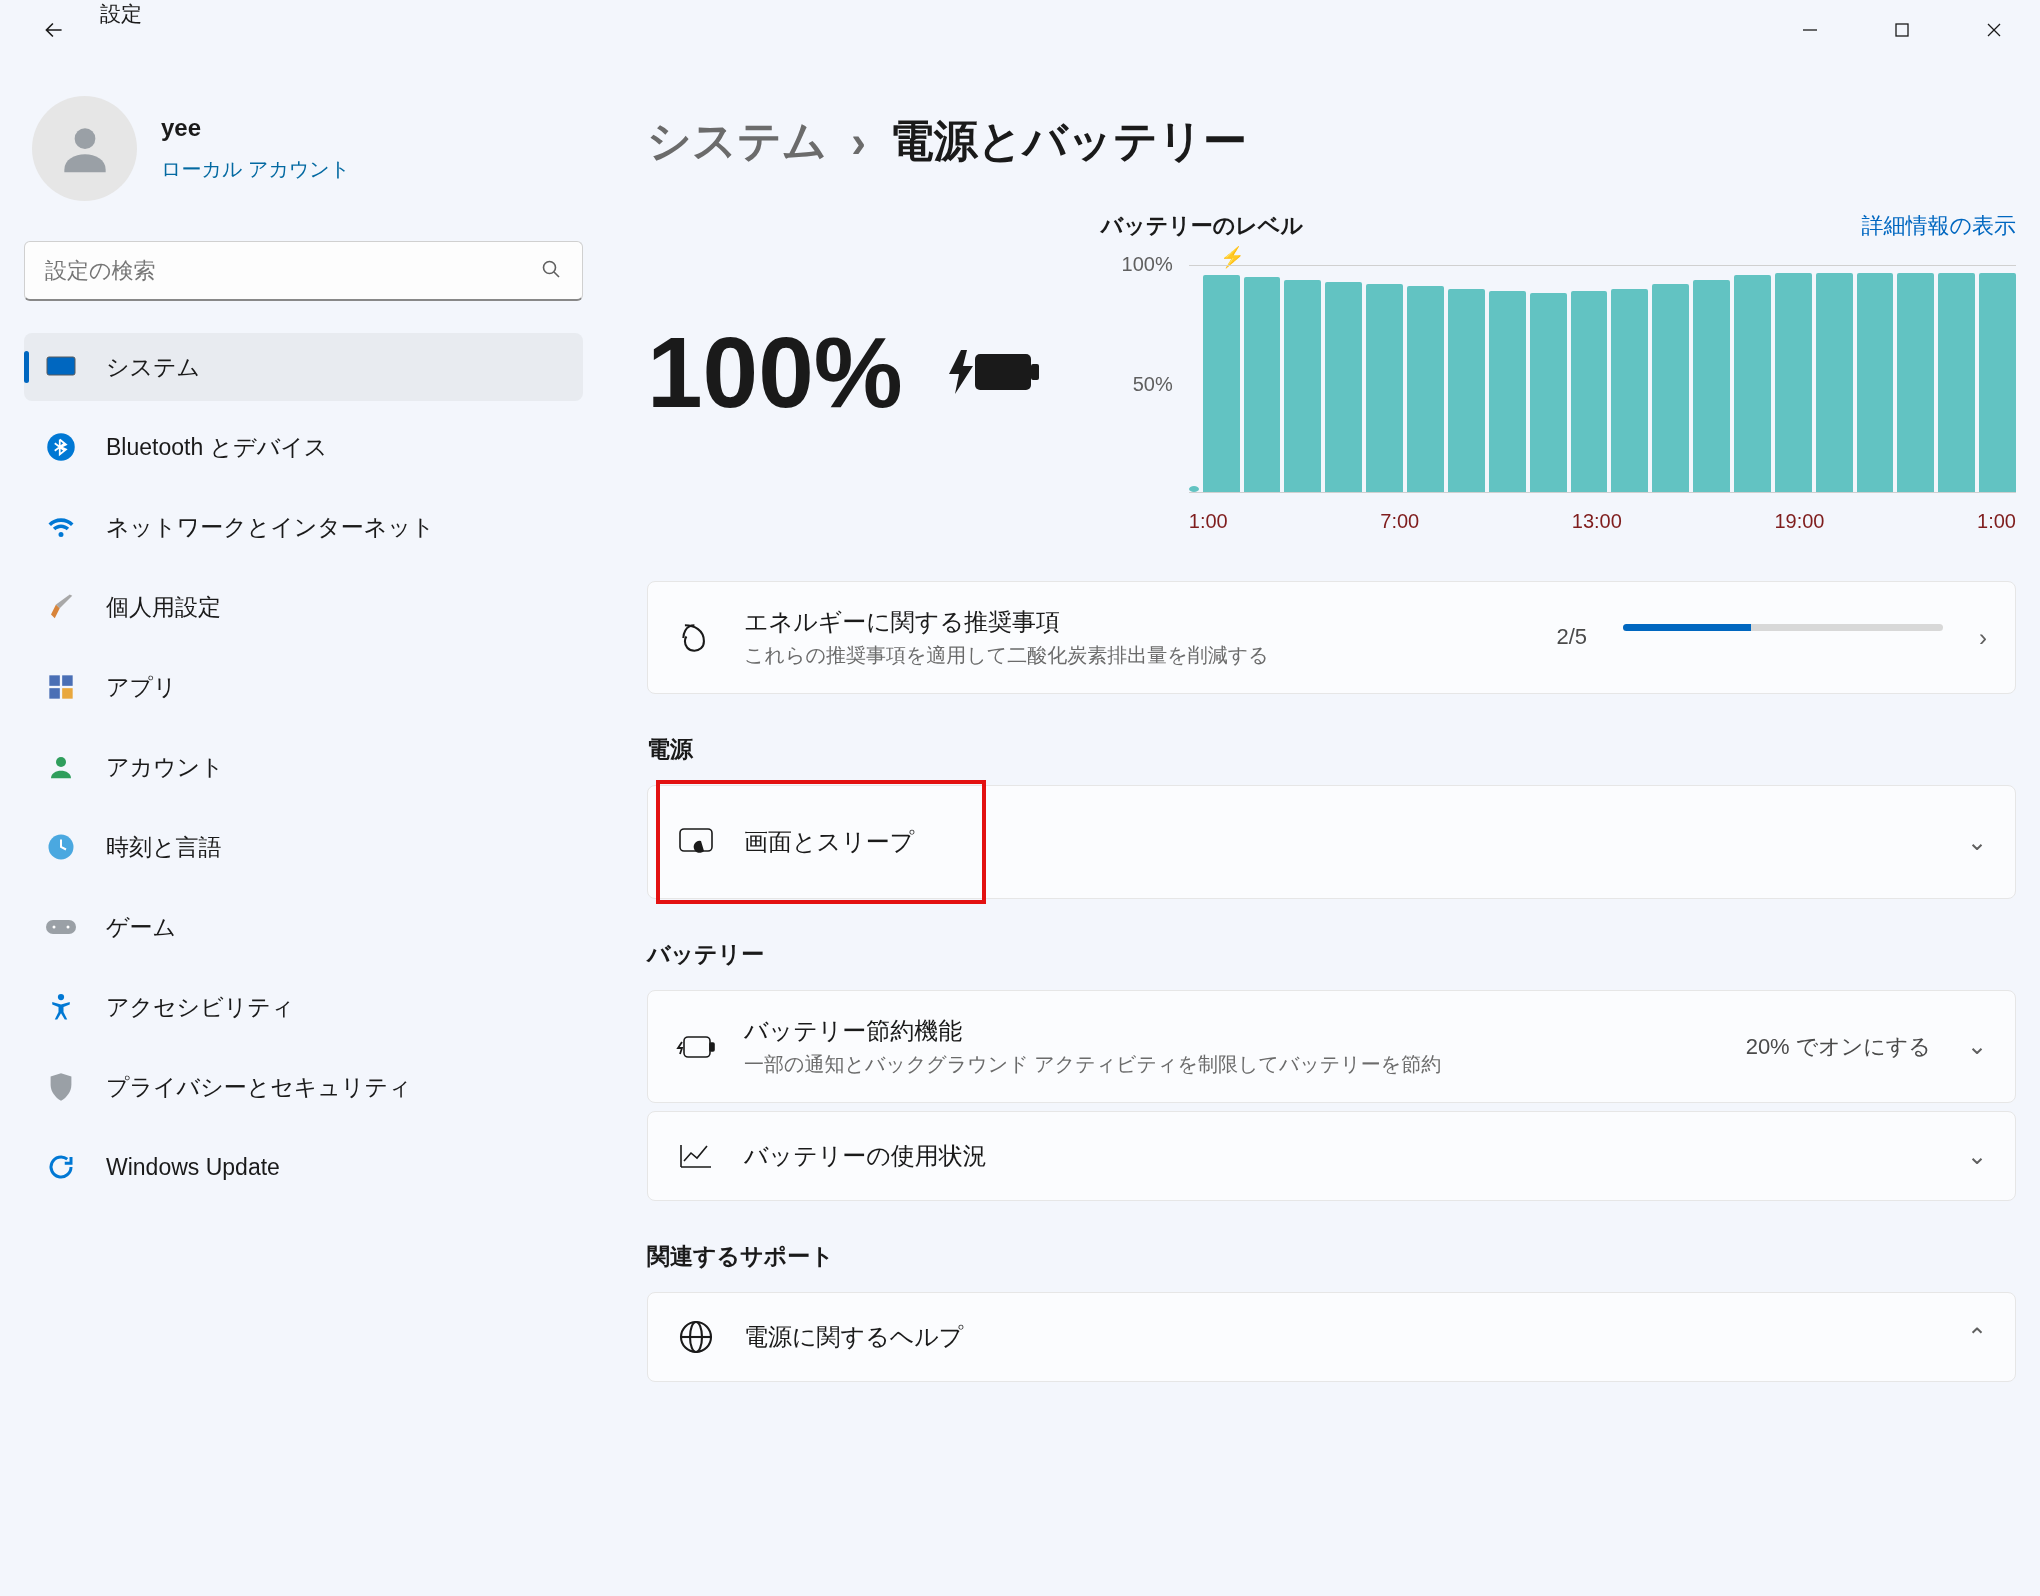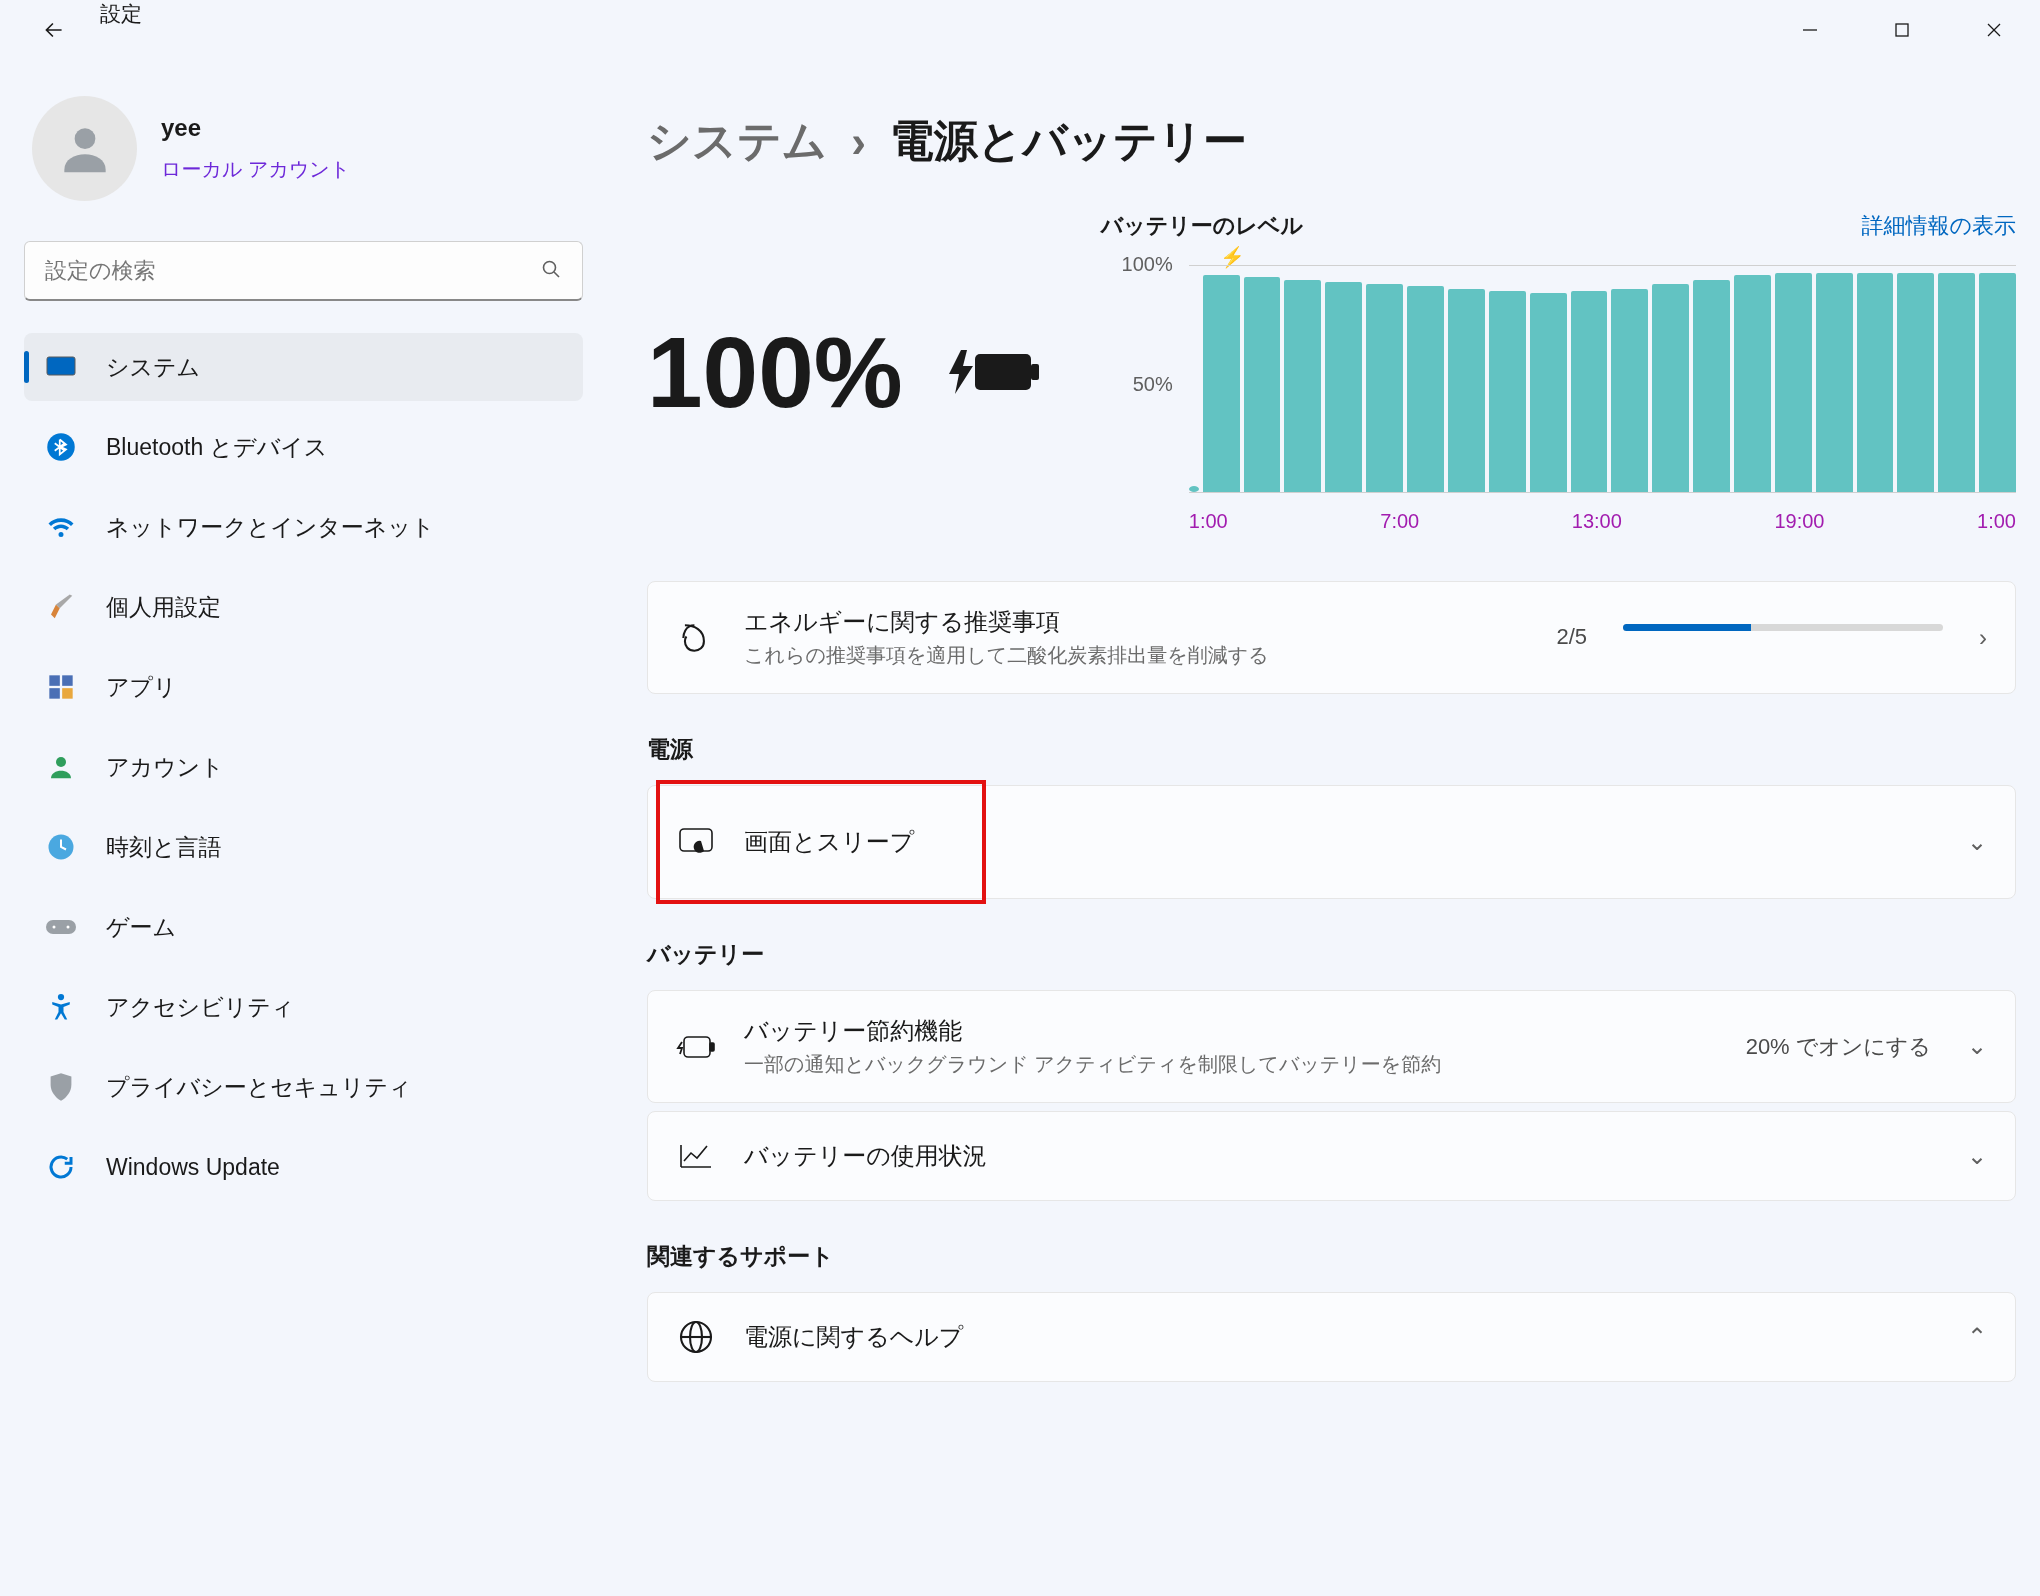--- a/index.html
+++ b/index.html
@@ -9,21 +9,21 @@
 .back-btn { width: 60px; height: 60px; display: flex; align-items: center; justify-content: center; border-radius: 6px; cursor: pointer; }
 .title { font-size: 21px; margin-left: 16px; }
 .win-controls { margin-left: auto; display: flex; }
 .win-controls div { width: 92px; height: 60px; display: flex; align-items: center; justify-content: center; cursor: pointer; }
 
 .layout { display: flex; padding: 0 24px; }
 .sidebar { width: 583px; flex-shrink: 0; padding-right: 24px; }
 .profile { display: flex; align-items: center; gap: 24px; padding: 16px 8px 40px 8px; }
 .avatar { width: 105px; height: 105px; border-radius: 50%; background: #e6e6e6; display: flex; align-items: center; justify-content: center; }
 .profile-name { font-size: 24px; font-weight: 600; }
-.profile-sub { font-size: 20px; color: #6d28d9; margin-top: 14px; }
+.profile-sub { font-size: 20px; color: #0369a1; margin-top: 14px; }
 
 .search { position: relative; margin-bottom: 32px; border-radius: 14px; }
 .search input { width: 100%; height: 60px; border: 1px solid #d0d0d0; border-bottom: 2px solid #888; border-radius: 6px; background: #fdfdfd; padding: 0 56px 0 20px; font-size: 22px; }
 .search .icon { position: absolute; right: 20px; top: 50%; transform: translateY(-50%); }
 
 .nav-item { display: flex; align-items: center; gap: 28px; height: 68px; padding: 0 20px; border-radius: 8px; cursor: pointer; font-size: 23px; }
 .nav-item.active { background: #e8ebf0; position: relative; }
 .nav-item.active::before { content: ""; position: absolute; left: 0; top: 18px; bottom: 18px; width: 5px; background: #0067c0; border-radius: 3px; }
 .nav-item .nav-icon { width: 34px; height: 34px; display: flex; align-items: center; justify-content: center; }
 .nav-item + .nav-item { margin-top: 12px; }
@@ -39,21 +39,21 @@
 
 .chart-wrap { flex: 1; }
 .chart-head { display: flex; justify-content: space-between; margin-bottom: 12px; align-items: center; }
 .chart-title { font-size: 22px; font-weight: 600; }
 .chart-link { font-size: 22px; color: #0067c0; cursor: pointer; }
 .chart { position: relative; height: 280px; padding-left: 88px; }
 .chart-ylabels { position: absolute; left: 0; top: 0; bottom: 40px; width: 80px; display: flex; flex-direction: column; justify-content: space-between; font-size: 20px; color: #5f5f5f; text-align: right; padding-right: 8px; }
 .chart-bars { position: absolute; left: 88px; right: 0; top: 12px; bottom: 40px; border-top: 1px solid #d0d0d0; border-bottom: 1px solid #d0d0d0; display: flex; align-items: flex-end; gap: 4px; }
 .chart-bars .bar { flex: 1; background: #62c3c2; border-radius: 2px 2px 0 0; }
 .chart-bolt { position: absolute; left: 120px; top: -8px; color: #3fb6b5; font-size: 20px; }
-.chart-xlabels { position: absolute; left: 88px; right: 0; bottom: 0; display: flex; justify-content: space-between; font-size: 20px; color: #a21caf; }
+.chart-xlabels { position: absolute; left: 88px; right: 0; bottom: 0; display: flex; justify-content: space-between; font-size: 20px; color: #7f1d1d; }
 
 .card { background: #fbfcfe; border: 1px solid #e6e6e6; border-radius: 8px; padding: 24px 28px; display: flex; align-items: center; gap: 28px; cursor: pointer; margin-bottom: 8px; }
 .card-icon { width: 40px; height: 40px; flex-shrink: 0; display: flex; align-items: center; justify-content: center; }
 .card-body { flex: 1; }
 .card-title { font-size: 24px; }
 .card-sub { font-size: 20px; color: #6b6b6b; margin-top: 4px; }
 .card-aux { display: flex; gap: 36px; font-size: 22px; color: #4a4a4a; }
 .progress { width: 320px; height: 7px; background: #d8d8d8; border-radius: 4px; overflow: hidden; }
 .progress-fill { height: 100%; background: #0067c0; }
 

